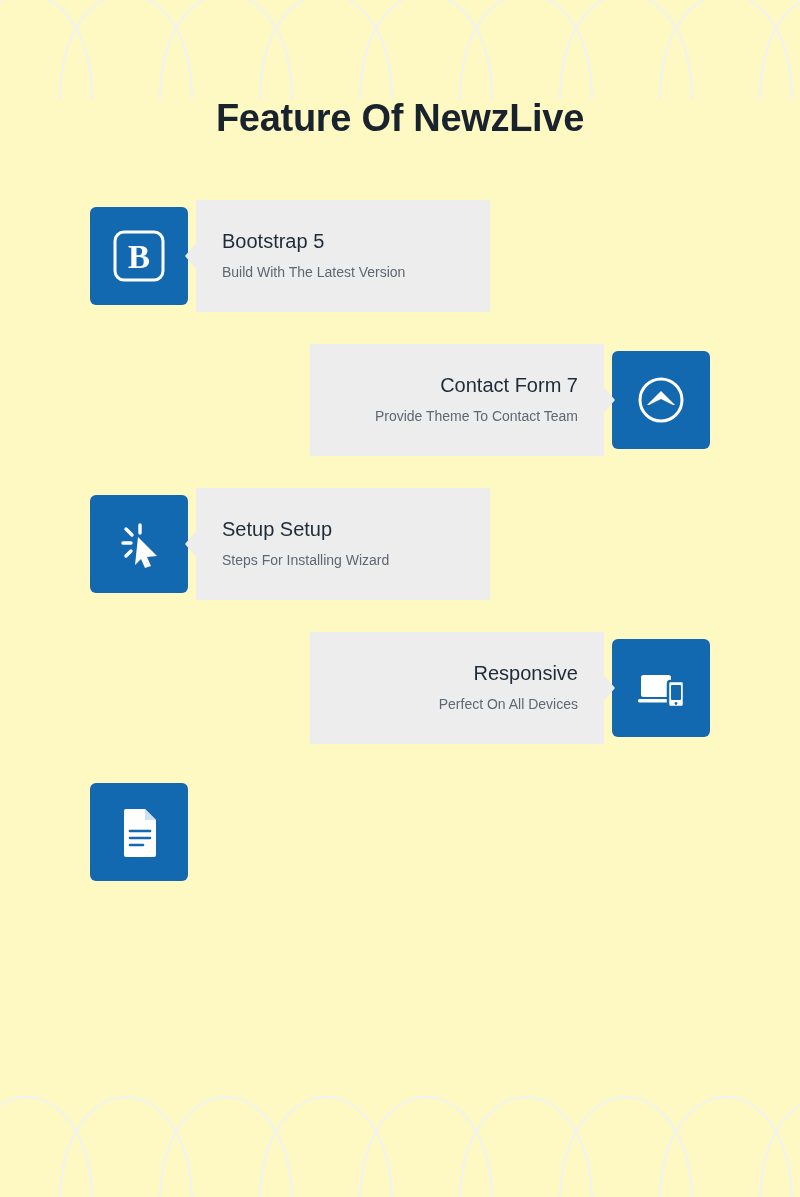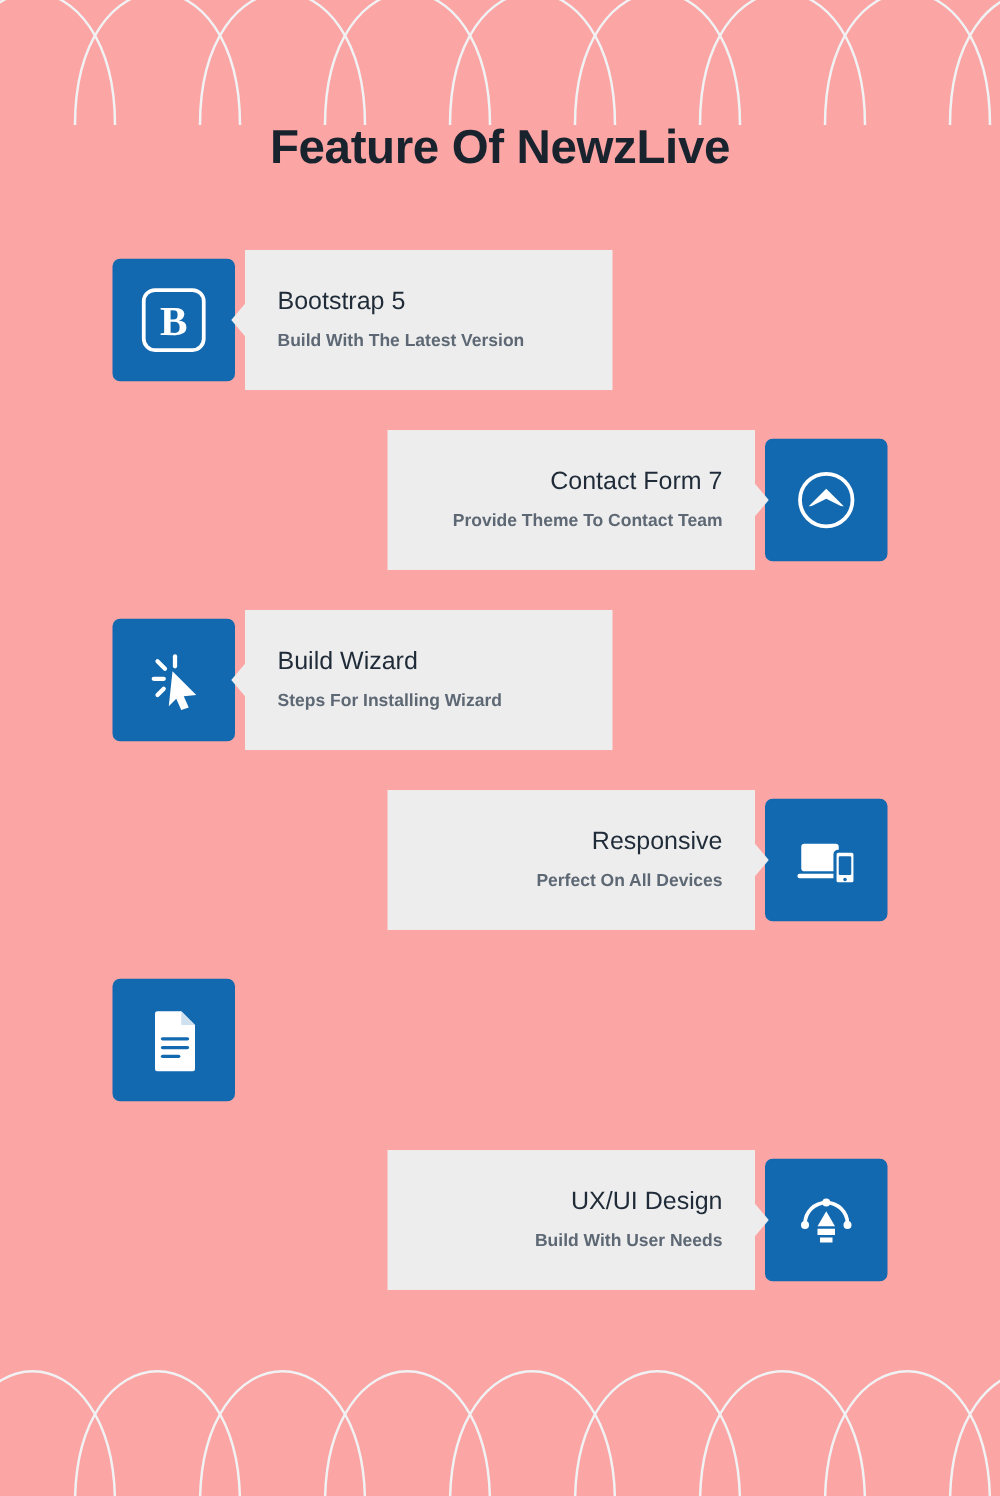--- a/index.html
+++ b/index.html
@@ -9,21 +9,21 @@
     width: 800px;
     height: 1197px;
     background: #ffffff;
     font-family: "Liberation Sans", sans-serif;
     overflow: hidden;
   }
   .page {
     position: relative;
     width: 800px;
     height: 1197px;
-    background: #fca5a5;
+    background: #fef9c3;
     overflow: hidden;
   }
   .bg-wave {
     position: absolute;
     left: 0;
     width: 800px;
     pointer-events: none;
     z-index: 0;
   }
   .bg-wave.top { top: -8px; }
@@ -127,21 +127,21 @@
   .feature-title {
     font-size: 20px;
     color: #1f2b38;
     font-weight: 400;
     line-height: 1.3;
     margin-bottom: 9px;
   }
   .feature-desc {
     font-size: 14px;
     color: #5d6874;
-    font-weight: 700;
+    font-weight: 400;
     line-height: 1.4;
   }
 
   .gap-left { margin-left: 8px; }
   .gap-right { margin-right: 8px; }
 </style>
 </head>
 <body>
 
 <div class="page">
@@ -213,21 +213,21 @@
             <g stroke="#ffffff" stroke-width="3.4" stroke-linecap="round">
               <line x1="16" y1="14" x2="22" y2="20"></line>
               <line x1="30" y1="10" x2="30" y2="18"></line>
               <line x1="13" y1="28" x2="21" y2="28"></line>
               <line x1="16" y1="41" x2="21" y2="36"></line>
             </g>
             <path d="M28 22 L47 41 L37 42 L41 51 L35 53 L31 44 L25 50 Z" fill="#ffffff"></path>
           </svg>
         </div>
         <div class="feature-card align-left gap-left">
-          <div class="feature-title">Build Wizard</div>
+          <div class="feature-title">Setup Setup</div>
           <div class="feature-desc">Steps For Installing Wizard</div>
         </div>
       </div>
 
       <div class="feature-row right">
         <div class="feature-card align-right gap-right">
           <div class="feature-title">Responsive</div>
           <div class="feature-desc">Perfect On All Devices</div>
         </div>
         <div class="feature-icon">
@@ -248,33 +248,16 @@
             <path d="M35 6 l11 11 h-11 z" fill="#cfe0ee"></path>
             <g stroke="#1269b0" stroke-width="2.6" stroke-linecap="round">
               <line x1="20" y1="28" x2="40" y2="28"></line>
               <line x1="20" y1="35" x2="40" y2="35"></line>
               <line x1="20" y1="42" x2="33" y2="42"></line>
             </g>
           </svg>
         </div>
       </div>
 
-      <div class="feature-row right">
-        <div class="feature-card align-right gap-right">
-          <div class="feature-title">UX/UI Design</div>
-          <div class="feature-desc">Build With User Needs</div>
-        </div>
-        <div class="feature-icon">
-          <svg width="58" height="58" viewBox="0 0 58 58" aria-hidden="true">
-            <path d="M12 32 a17 17 0 0 1 34 0" fill="none" stroke="#ffffff" stroke-width="3"></path>
-            <circle cx="12" cy="33" r="3.2" fill="#ffffff"></circle>
-            <circle cx="46" cy="33" r="3.2" fill="#ffffff"></circle>
-            <circle cx="29" cy="15" r="3.2" fill="#ffffff"></circle>
-            <path d="M29 22 l7 12 h-14 z" fill="#ffffff"></path>
-            <rect x="22" y="36" width="14" height="5" fill="#ffffff"></rect>
-            <rect x="24" y="43" width="10" height="4" fill="#ffffff"></rect>
-          </svg>
-        </div>
-      </div>
 
     </div>
   </div>
 </div>
 
 </body></html>

